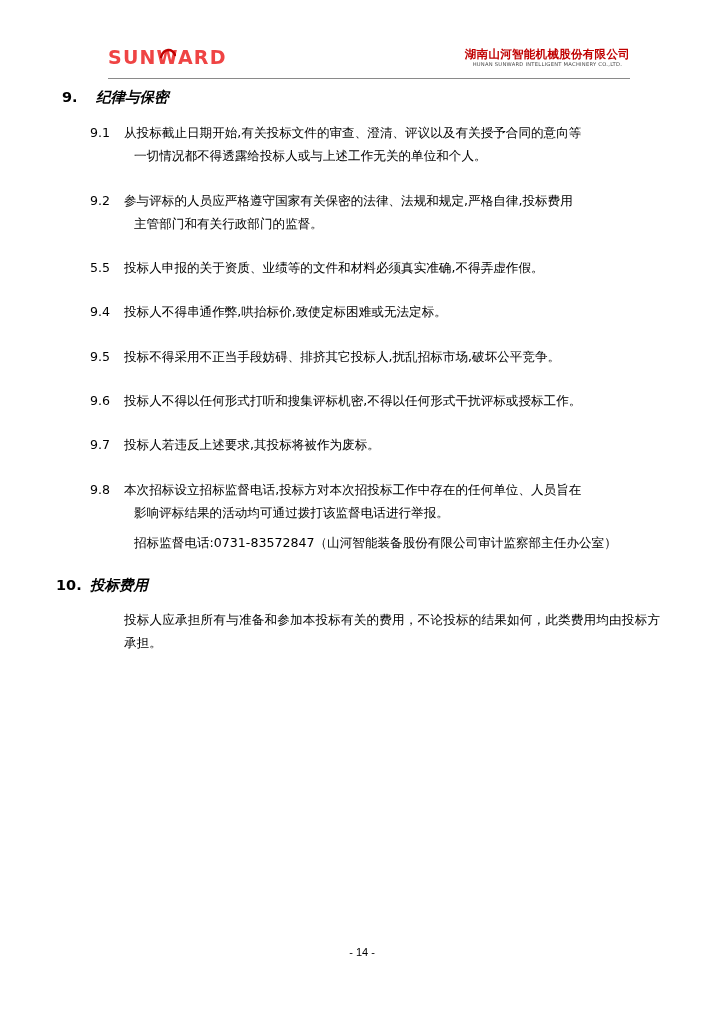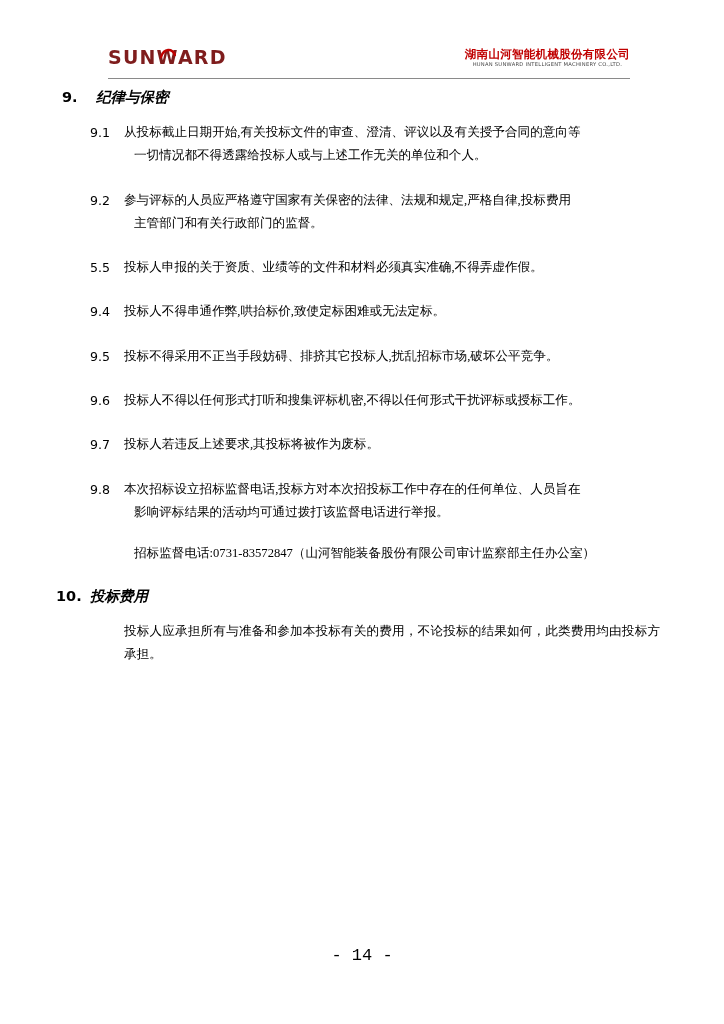--- a/index.html
+++ b/index.html
@@ -40,21 +40,21 @@
   .logo-block {
     display: flex;
     align-items: center;
     gap: 0px;
   }
   .logo-text {
     font-family: "DejaVu Sans", "Liberation Sans", sans-serif;
     font-weight: bold;
     font-size: 19px;
     letter-spacing: 1.2px;
-    color: #7f1d1d;
+    color: #ef4444;
     line-height: 1;
     position: relative;
   }
   .logo-swoosh {
     position: absolute;
     left: 52px;
     top: -2px;
     width: 16px;
     height: 16px;
   }
@@ -126,31 +126,30 @@
   .clause-num {
     flex: 0 0 auto;
     width: 34px;
     padding-left: 28px;
     box-sizing: content-box;
     white-space: nowrap;
   }
   .clause-body {
     flex: 1 1 auto;
     text-align: justify;
-    font-family: Liberation Serif, serif;
   }
   .clause-body p {
     margin: 0;
   }
   .clause-body p.second {
     margin-left: 10px;
   }
   .clause-body p.phone {
     margin-left: 10px;
-    margin-top: 18px;
+    margin-top: 7px;
   }
 
   .para-block {
     font-size: 12.6px;
     line-height: 1.9;
     margin-left: 62px;
     margin-right: 6px;
     text-align: justify;
     font-family: Liberation Sans, sans-serif;
   }
@@ -158,23 +157,23 @@
     text-indent: 28px;
   }
 
   
   .footer {
     position: absolute;
     left: 0;
     right: 0;
     top: 946px;
     text-align: center;
-    font-size: 17px;
+    font-size: 11px;
     color: #000;
-    font-family: Liberation Mono, monospace;
+    font-family: Liberation Sans, sans-serif;
   }
 </style>
 </head>
 <body>
 
 <div class="page">
 
   <div class="header">
     <div class="header-inner">
       <div class="logo-block">

